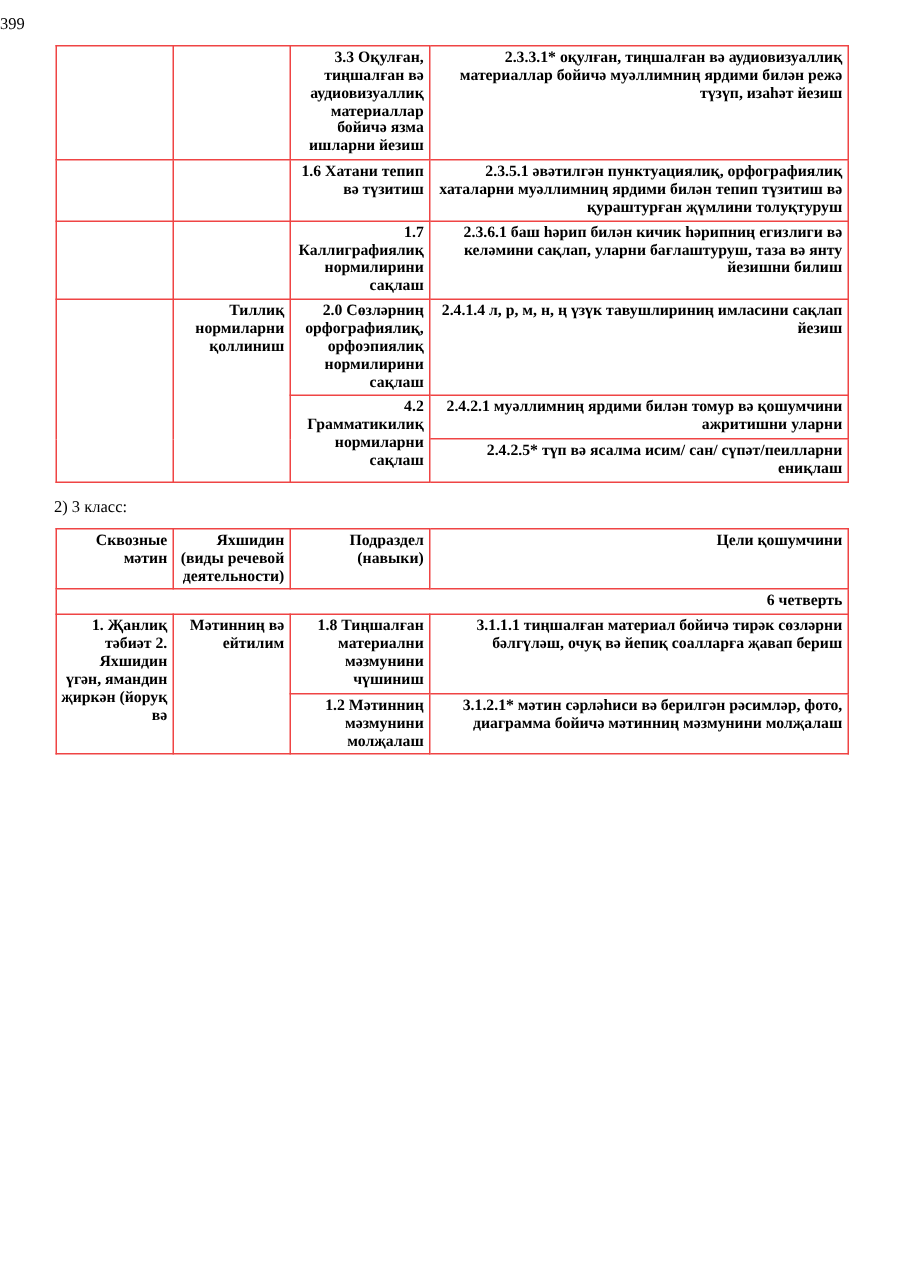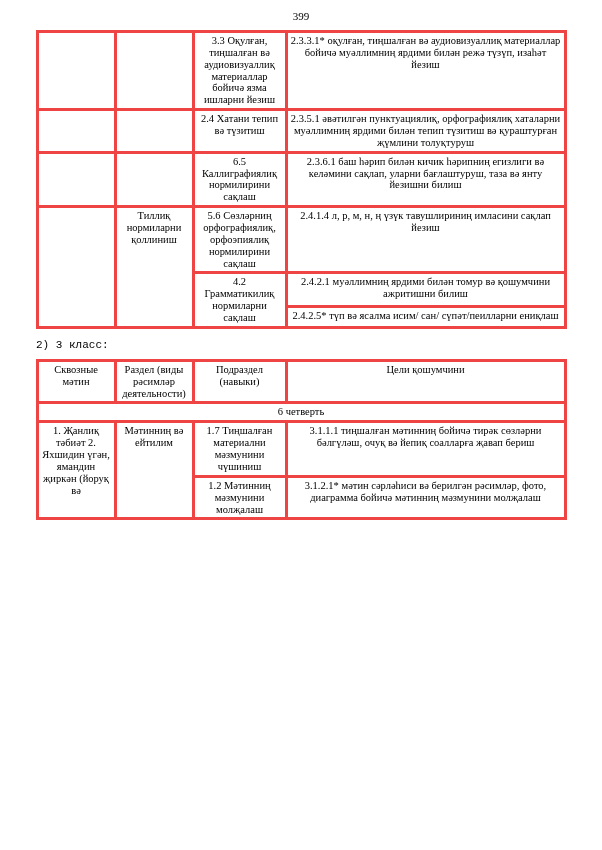--- a/index.html
+++ b/index.html
@@ -16,50 +16,49 @@
     overflow: hidden;
   }
   .page {
     position: relative;
     width: 602px;
     height: 850px;
     box-sizing: border-box;
     padding: 0;
   }
   .page-number {
-    text-align: center;
     font-size: 11px;
     margin-top: 10px;
     margin-bottom: 8px;
     font-family: "Liberation Serif", serif;
   }
   table.doc-table {
     border-collapse: collapse;
     width: 528px;
     margin: 0 auto;
     table-layout: fixed;
   }
   table.doc-table td, table.doc-table th {
-    border: 3px solid #ef4444;
+    border: 1px solid #ef4444;
     vertical-align: top;
     padding: 2px 3px 2px 3px;
     font-size: 10.5px;
     line-height: 1.13;
     font-family: "Liberation Serif", serif;
-    font-weight: normal;
-    text-align: center;
+    font-weight: bold;
+    text-align: right;
   }
   .just {
     text-align: justify;
     text-justify: inter-word;
   }
   .section-label {
     margin: 10px 0 8px 36px;
     font-size: 11px;
-    font-family: Liberation Mono, monospace;
+    font-family: Liberation Serif, serif;
   }
   .t1-c1 { width: 78px; }
   .t1-c2 { width: 78px; }
   .t1-c3 { width: 93px; }
   .t1-c4 { width: 279px; }
   .quarter-cell {
     font-size: 10.5px;
   }
 </style>
 </head>
@@ -79,69 +78,69 @@
     <tbody>
       <tr>
         <td></td>
         <td></td>
         <td>3.3 Оқулған, тиңшалған вә аудиовизуаллиқ материаллар бойичә язма ишларни йезиш</td>
         <td class="just">2.3.3.1* оқулған, тиңшалған вә аудиовизуаллиқ материаллар бойичә муәллимниң ярдими билән режә түзүп, изаһәт йезиш</td>
       </tr>
       <tr>
         <td></td>
         <td></td>
-        <td>2.4 Хатани тепип вә түзитиш</td>
+        <td>1.6 Хатани тепип вә түзитиш</td>
         <td class="just">2.3.5.1 әвәтилгән пунктуациялиқ, орфографиялиқ хаталарни муәллимниң ярдими билән тепип түзитиш вә қураштурған җүмлини толуқтуруш</td>
       </tr>
       <tr>
         <td></td>
         <td></td>
-        <td>6.5 Каллиграфиялиқ нормилирини сақлаш</td>
+        <td>1.7 Каллиграфиялиқ нормилирини сақлаш</td>
         <td class="just">2.3.6.1 баш һәрип билән кичик һәрипниң егизлиги вә келәмини сақлап, уларни бағлаштуруш, таза вә янту йезишни билиш</td>
       </tr>
       <tr>
         <td rowspan="3"></td>
         <td rowspan="3">Тиллиқ нормиларни қоллиниш</td>
-        <td>5.6 Сөзләрниң орфографиялиқ, орфоэпиялиқ нормилирини сақлаш</td>
+        <td>2.0 Сөзләрниң орфографиялиқ, орфоэпиялиқ нормилирини сақлаш</td>
         <td class="just">2.4.1.4 л, р, м, н, ң үзүк тавушлириниң имласини сақлап йезиш</td>
       </tr>
       <tr>
         <td rowspan="2">4.2 Грамматикилиқ нормиларни сақлаш</td>
-        <td class="just">2.4.2.1 муәллимниң ярдими билән томур вә қошумчини ажритишни билиш</td>
+        <td class="just">2.4.2.1 муәллимниң ярдими билән томур вә қошумчини ажритишни уларни</td>
       </tr>
       <tr>
         <td class="just">2.4.2.5* түп вә ясалма исим/ сан/ сүпәт/пеилларни ениқлаш</td>
       </tr>
     </tbody>
   </table>
 
   <div class="section-label">2) 3 класс:</div>
 
   <table class="doc-table">
     <colgroup>
       <col class="t1-c1">
         <col class="t1-c2">
         <col class="t1-c3">
         <col class="t1-c4">
     </colgroup>
     <tbody>
       <tr>
         <td>Сквозные мәтин</td>
-        <td>Раздел (виды рәсимләр деятельности)</td>
+        <td>Яхшидин (виды речевой деятельности)</td>
         <td>Подраздел (навыки)</td>
         <td>Цели қошумчини</td>
       </tr>
       <tr>
         <td class="quarter-cell" colspan="4">6 четверть</td>
       </tr>
       <tr>
         <td rowspan="2">1. Җанлиқ тәбиәт 2. Яхшидин үгән, ямандин җиркән (йоруқ вә</td>
         <td rowspan="2">Мәтинниң вә ейтилим</td>
-        <td class="just">1.7 Тиңшалған материални мәзмунини чүшиниш</td>
-        <td class="just">3.1.1.1 тиңшалған мәтинниң бойичә тирәк сөзләрни бәлгүләш, очуқ вә йепиқ соалларға җавап бериш</td>
+        <td class="just">1.8 Тиңшалған материални мәзмунини чүшиниш</td>
+        <td class="just">3.1.1.1 тиңшалған материал бойичә тирәк сөзләрни бәлгүләш, очуқ вә йепиқ соалларға җавап бериш</td>
       </tr>
       <tr>
         <td>1.2 Мәтинниң мәзмунини молҗалаш</td>
         <td class="just">3.1.2.1* мәтин сәрләһиси вә берилгән рәсимләр, фото, диаграмма бойичә мәтинниң мәзмунини молҗалаш</td>
       </tr>
     </tbody>
   </table>
 
 </div>
 

